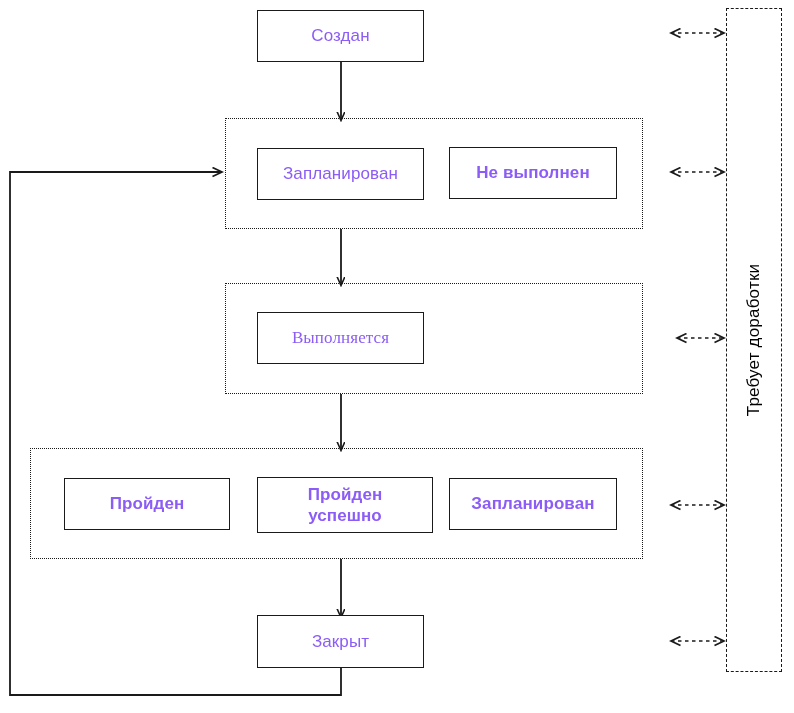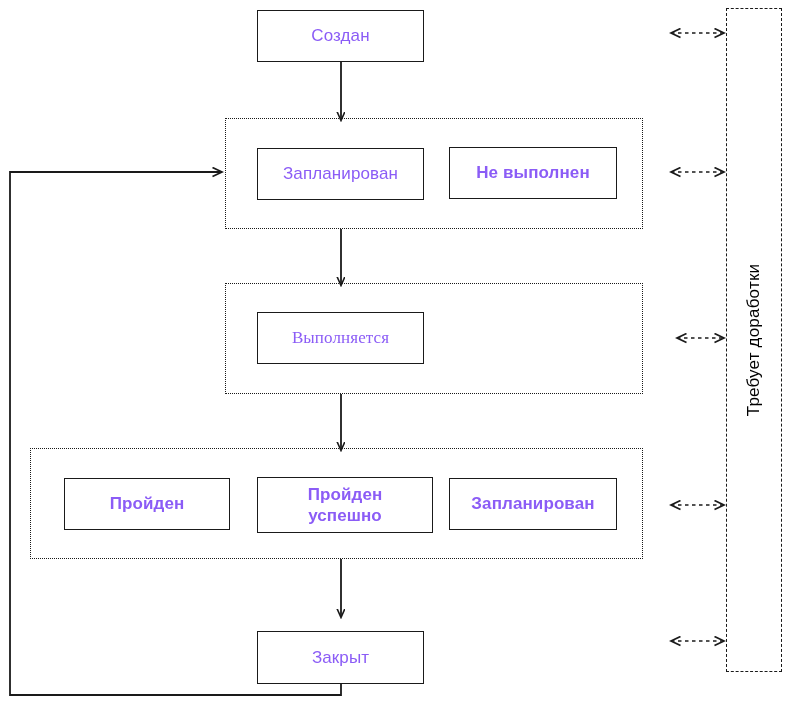--- a/index.html
+++ b/index.html
@@ -142,20 +142,20 @@
 
   <div class="node bold" style="left:257px; top:477px; width:176px; height:56px; white-space:pre-line;">
     <span>Пройден
 успешно</span>
   </div>
 
   <div class="node bold" style="left:449px; top:478px; width:168px; height:52px;">
     <span>Запланирован</span>
   </div>
 
-  <div class="node" style="left:257px; top:615px; width:167px; height:53px;margin-top:16px;">
+  <div class="node" style="left:257px; top:615px; width:167px; height:53px;">
     <span>Закрыт</span>
   </div>
 
   <div class="side-panel" style="left:726px; top:8px; width:56px; height:664px;"></div>
   <div class="side-panel-label" style="left:754px; top:340px;">Требует доработки</div>
 
 </div>
 
 </body></html>

